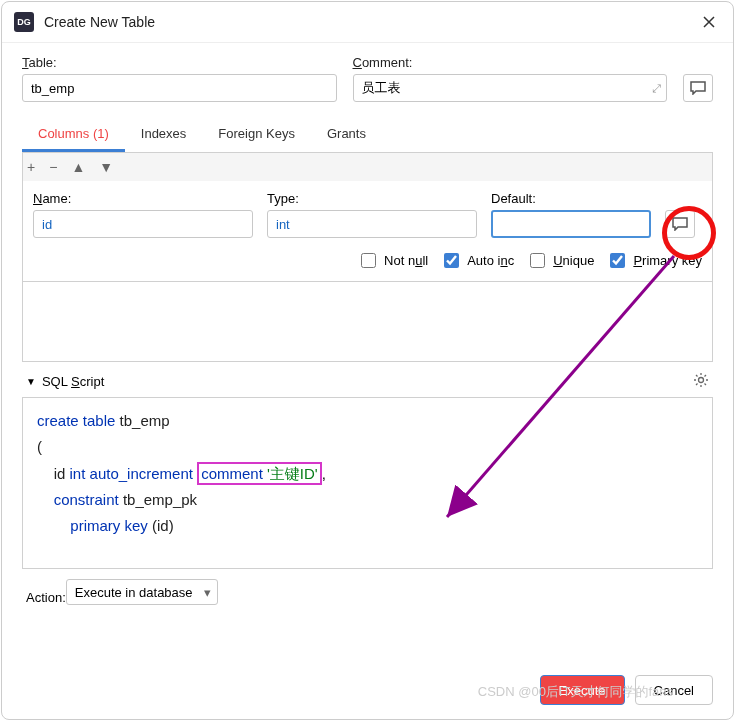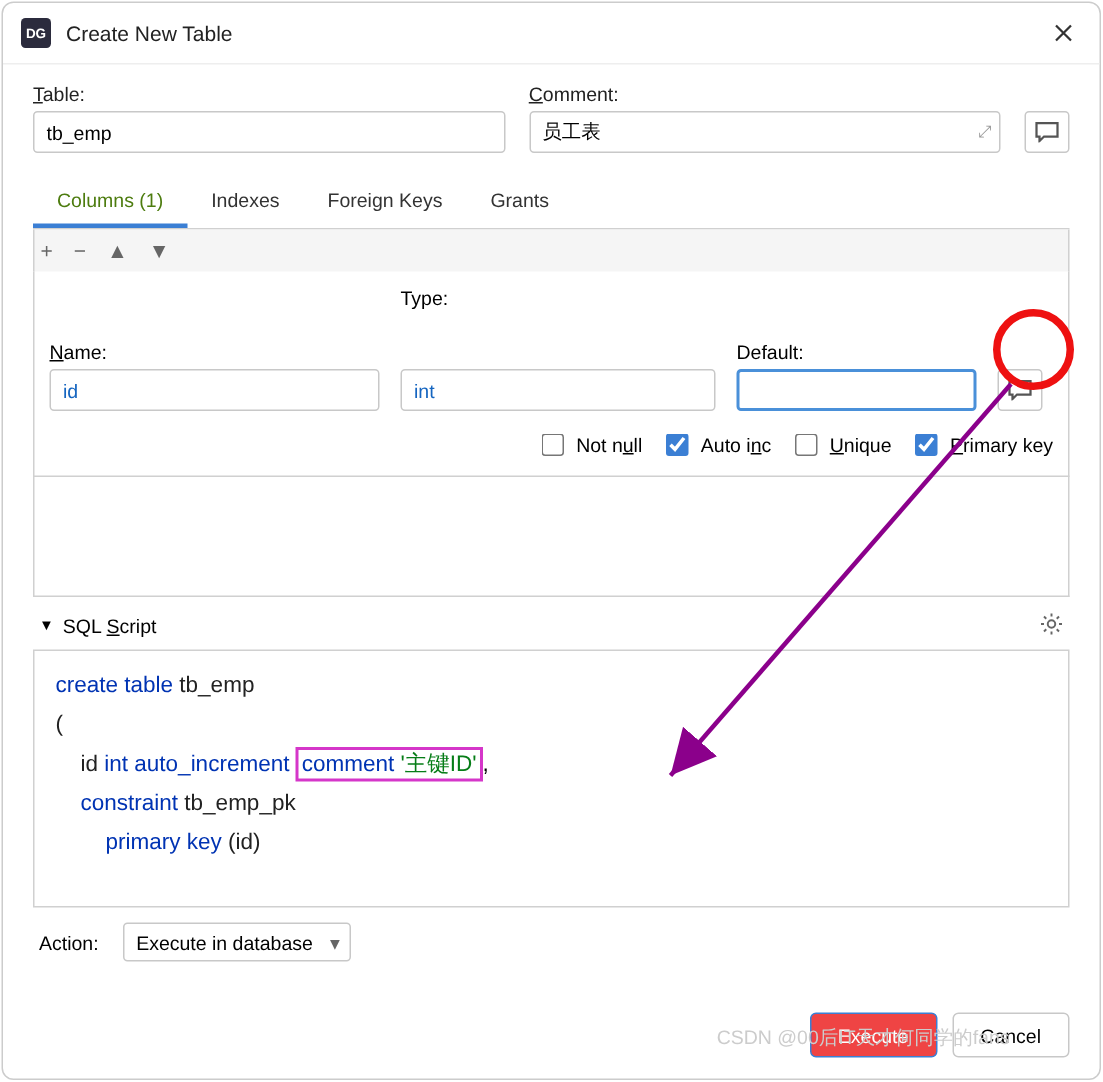--- a/index.html
+++ b/index.html
@@ -13,46 +13,46 @@
 .row { display: flex; gap: 16px; margin-bottom: 10px; }
 .field { flex: 1; display: flex; flex-direction: column; }
 .field label { font-size: 13px; color: #222; margin-bottom: 4px; }
 .underline { text-decoration: underline; }
 input[type=text] { height: 28px; border: 1px solid #c8c8c8; border-radius: 3px; padding: 0 8px; font-size: 13px; background: #fff; }
 .comment-input { position: relative; }
 .expand-icon { position: absolute; right: 6px; top: 50%; transform: translateY(-50%); color: #999; font-size: 11px; }
 .icon-btn { width: 30px; height: 28px; border: 1px solid #c8c8c8; border-radius: 3px; display: flex; align-items: center; justify-content: center; background: #fff; cursor: pointer; align-self: flex-end; }
 .tabs { display: flex; border-bottom: 1px solid #d0d0d0; margin-top: 6px; }
 .tab { padding: 8px 16px; font-size: 13px; color: #333; cursor: pointer; }
-.tab.active { color: #4d7c0f; border-bottom: 3px solid #3b7fd4; font-weight: 500; }
+.tab.active { color: #ef4444; border-bottom: 3px solid #3b7fd4; font-weight: 500; }
 .toolbar { display: flex; gap: 14px; padding: 6px 4px; background: #f5f5f5; border-left: 1px solid #d0d0d0; border-right: 1px solid #d0d0d0; }
 .tool { color: #666; cursor: pointer; font-size: 14px; }
 .col-editor { border: 1px solid #d0d0d0; border-top: none; padding: 10px; }
 .col-row { display: flex; gap: 14px; align-items: flex-end; }
 .col-field { display: flex; flex-direction: column; }
 .col-field label { font-size: 13px; margin-bottom: 4px; }
 .col-name { width: 220px; }
-.col-type { width: 210px; gap: 36px; }
+.col-type { width: 210px; }
 .col-default { width: 160px; }
 .focused { border: 2px solid #4a90d9 !important; color: #1565c0; }
 .blue-text { color: #1565c0; }
 .checks { display: flex; gap: 12px; justify-content: flex-end; margin-top: 12px; font-size: 13px; align-items: center; }
 .chk { display: flex; align-items: center; gap: 5px; }
 .chk input { width: 15px; height: 15px; accent-color: #3b7fd4; }
 .blank-area { border: 1px solid #d0d0d0; border-top: none; height: 80px; background: #fff; }
 .script-header { display: flex; align-items: center; padding: 10px 4px 6px 4px; font-size: 13px; }
 .chevron { margin-right: 6px; font-size: 10px; }
 .gear { margin-left: auto; color: #666; cursor: pointer; }
 .code-box { border: 1px solid #d0d0d0; background: #fff; padding: 10px 14px; font-family: "Consolas", monospace; font-size: 15px; line-height: 1.75; overflow: auto; height: 172px; position: relative; }
 .kw { color: #0033b3; }
 .ident { color: #222; }
 .str { color: #067d17; }
 .paren { color: #222; }
 .hl-box { border: 2px solid #d536c9; display: inline; padding: 1px 2px; }
-.action-row { display: flex; align-items: center; padding: 10px 4px; font-size: 13px; gap: 16px; }
+.action-row { display: flex; align-items: flex-end; padding: 10px 4px; font-size: 13px; gap: 0; }
 .select { border: 1px solid #c8c8c8; border-radius: 3px; height: 26px; padding: 0 24px 0 8px; font-size: 13px; background: #fff; position: relative; display: flex; align-items: center; cursor: pointer; }
 .select::after { content: "▾"; position: absolute; right: 6px; color: #666; }
 .footer { display: flex; justify-content: flex-end; gap: 10px; padding: 14px 20px; }
 .btn { height: 30px; padding: 0 18px; border-radius: 4px; font-size: 13px; cursor: pointer; border: 1px solid #c8c8c8; background: #fff; display: flex; align-items: center; }
 .btn.primary { background: #ef4444; color: #fff; border-color: #3b7fd4; font-weight: 500; }
 .red-circle { position: absolute; width: 54px; height: 54px; border: 5px solid #e11; border-radius: 50%; top: 204px; left: 660px; pointer-events: none; }
 .arrow-svg { position: absolute; top: 0; left: 0; pointer-events: none; }
 .watermark { position: absolute; bottom: 18px; right: 60px; color: #ccc; font-size: 13px; pointer-events: none; }
 </style>
 </head>

